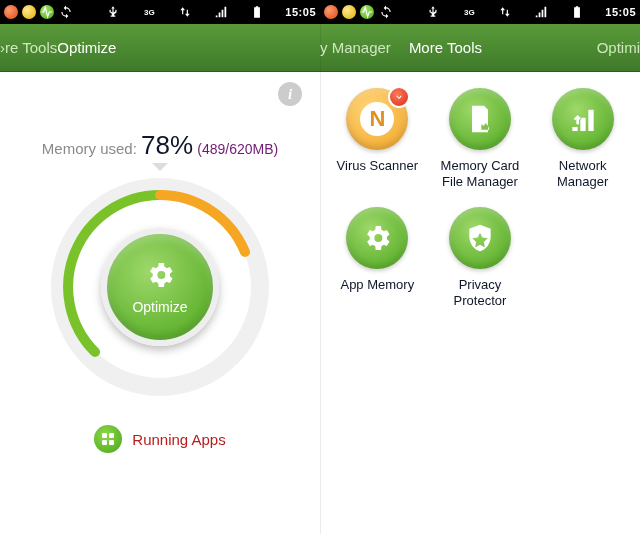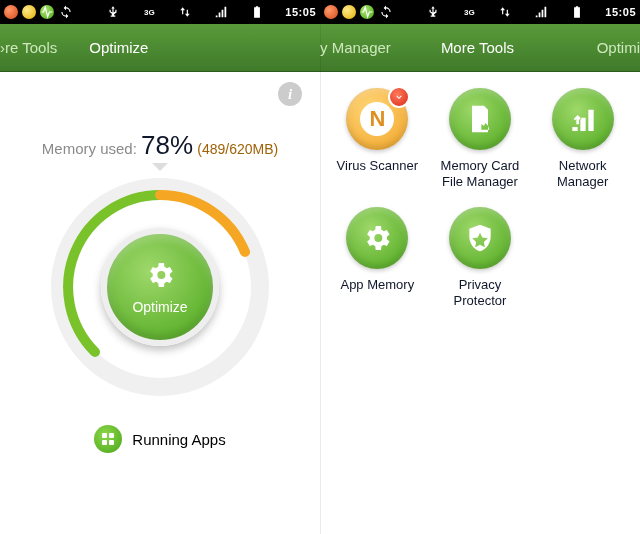--- a/index.html
+++ b/index.html
@@ -13,38 +13,38 @@
   .status-right { display: flex; align-items: center; gap: 20px; }
   .dot-red { width: 14px; height: 14px; border-radius: 50%; background: radial-gradient(circle at 35% 35%, #ff9a6a, #d84a1a); }
   .dot-yellow { width: 14px; height: 14px; border-radius: 50%; background: radial-gradient(circle at 35% 35%, #ffe98a, #e0b000); }
   .dot-green { width: 14px; height: 14px; border-radius: 50%; background: radial-gradient(circle at 35% 35%, #a8e86a, #4aa51a); display:flex;align-items:center;justify-content:center;}
   .sb-icon { width:16px; height:16px; display:flex;align-items:center;justify-content:center;}
   .sb-icon svg { width:14px;height:14px;fill:#fff;}
   .clock { font-weight: bold; letter-spacing: 0.5px; }
 
   
   .tabs { height: 48px; background: linear-gradient(#5a9a3a, #3f7a2a); display: flex; align-items: center; color: #cde8bc; font-size: 15px; position:relative; border-bottom:1px solid #2f5a1f;}
-  .tab { padding: 0 16px; height: 48px; display:flex;align-items:center; white-space: nowrap; cursor: pointer; }
+  .tab { padding: 0 0; height: 48px; display:flex;align-items:center; white-space: nowrap; cursor: pointer; }
   .tab.is-selected { color: #fff; font-weight: 500; }
   .tab.l-partial { padding-left:0; }
   .tab.r-partial { padding-right:0; }
 
   
   .s1-content { padding: 8px 12px 0; position: relative; }
   .info-badge { position:absolute; top:10px; right:18px; width:24px;height:24px;border-radius:50%;background:#ccc;color:#fff;display:flex;align-items:center;justify-content:center;font-style:italic;font-weight:bold;font-size:15px;font-family:serif;}
   .mem-line { text-align:center; margin-top:50px; color:#8a8a8a; font-size:15px;}
   .mem-pct { color:#0f172a; font-size:26px; font-weight:500; }
-  .mem-detail { color:#a16207; font-size:14px; }
+  .mem-detail { color:#701a75; font-size:14px; }
   .arrow-down { margin:2px auto 0; width:0;height:0;border-left:8px solid transparent;border-right:8px solid transparent;border-top:8px solid #ddd;}
   .gauge-wrap { width:220px;height:220px;margin:6px auto 0;position:relative;}
   .gauge-wrap svg { width:100%;height:100%;}
   .opt-button { position:absolute;top:50%;left:50%;transform:translate(-50%,-50%);width:118px;height:118px;border-radius:50%;background:radial-gradient(circle at 40% 35%, #9ed86a, #4aa51a);box-shadow:0 4px 8px rgba(0,0,0,.25), inset 0 -4px 8px rgba(0,0,0,.15), inset 0 4px 8px rgba(255,255,255,.3);display:flex;flex-direction:column;align-items:center;justify-content:center;color:#fff;cursor:pointer;border:6px solid #eee;}
   .opt-button .gears svg { width:32px;height:32px;fill:#fff;}
   .opt-button .txt { font-size:14px;margin-top:4px;}
-  .running-apps { display:flex;align-items:center;justify-content:center;gap:10px;margin-top:28px;color:#000000;font-size:15px;cursor:pointer;}
+  .running-apps { display:flex;align-items:center;justify-content:center;gap:10px;margin-top:28px;color:#b91c1c;font-size:15px;cursor:pointer;}
   .ra-icon { width:28px;height:28px;border-radius:50%;background:radial-gradient(circle at 40% 35%, #8ed84a, #4aa51a);display:flex;align-items:center;justify-content:center;}
   .ra-icon .sq { width:5px;height:5px;background:#fff;border-radius:1px;}
   .ra-grid { display:grid;grid-template-columns:5px 5px;grid-template-rows:5px 5px;gap:2px;}
 
   
   .s2-content { padding: 16px 8px; }
   .tool-grid { display:grid; grid-template-columns:repeat(3,1fr); gap:18px 4px; }
   .tool { display:flex;flex-direction:column;align-items:center;gap:8px;cursor:pointer;}
   .tool-label { text-align:center;font-size:13px;color:#0f172a;line-height:1.2;}
   .tool-icon { width:62px;height:62px;border-radius:50%;display:flex;align-items:center;justify-content:center;position:relative;box-shadow:0 2px 4px rgba(0,0,0,.2), inset 0 -3px 6px rgba(0,0,0,.15), inset 0 3px 6px rgba(255,255,255,.3);}

